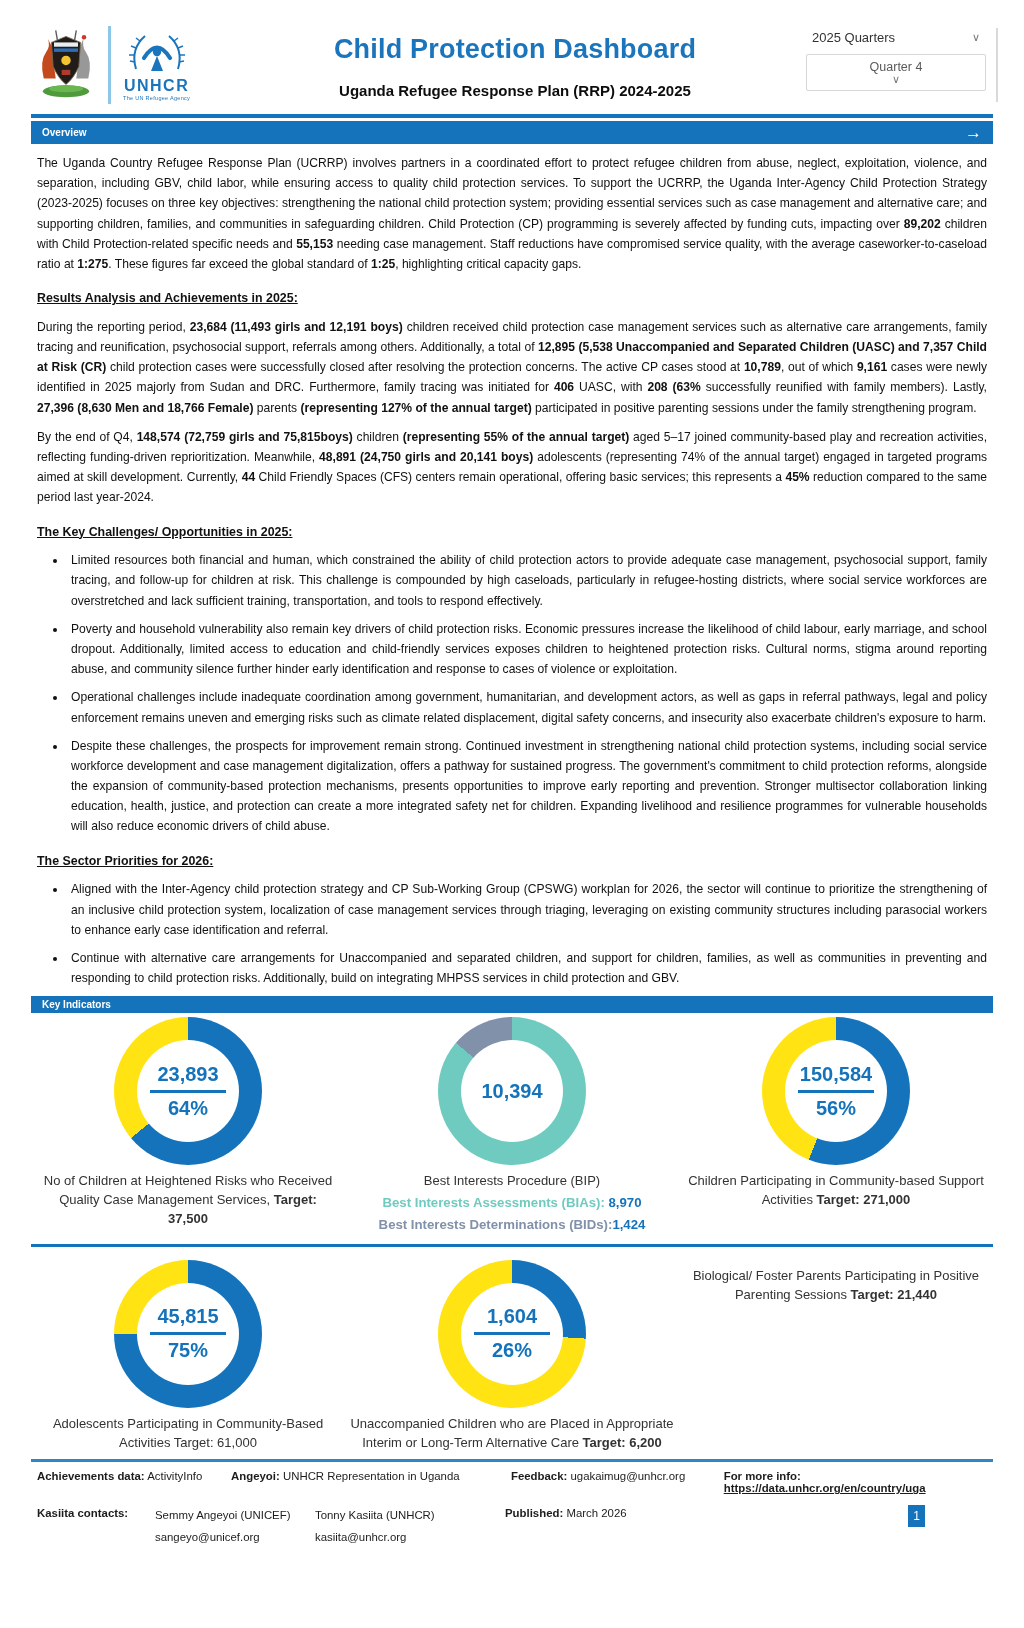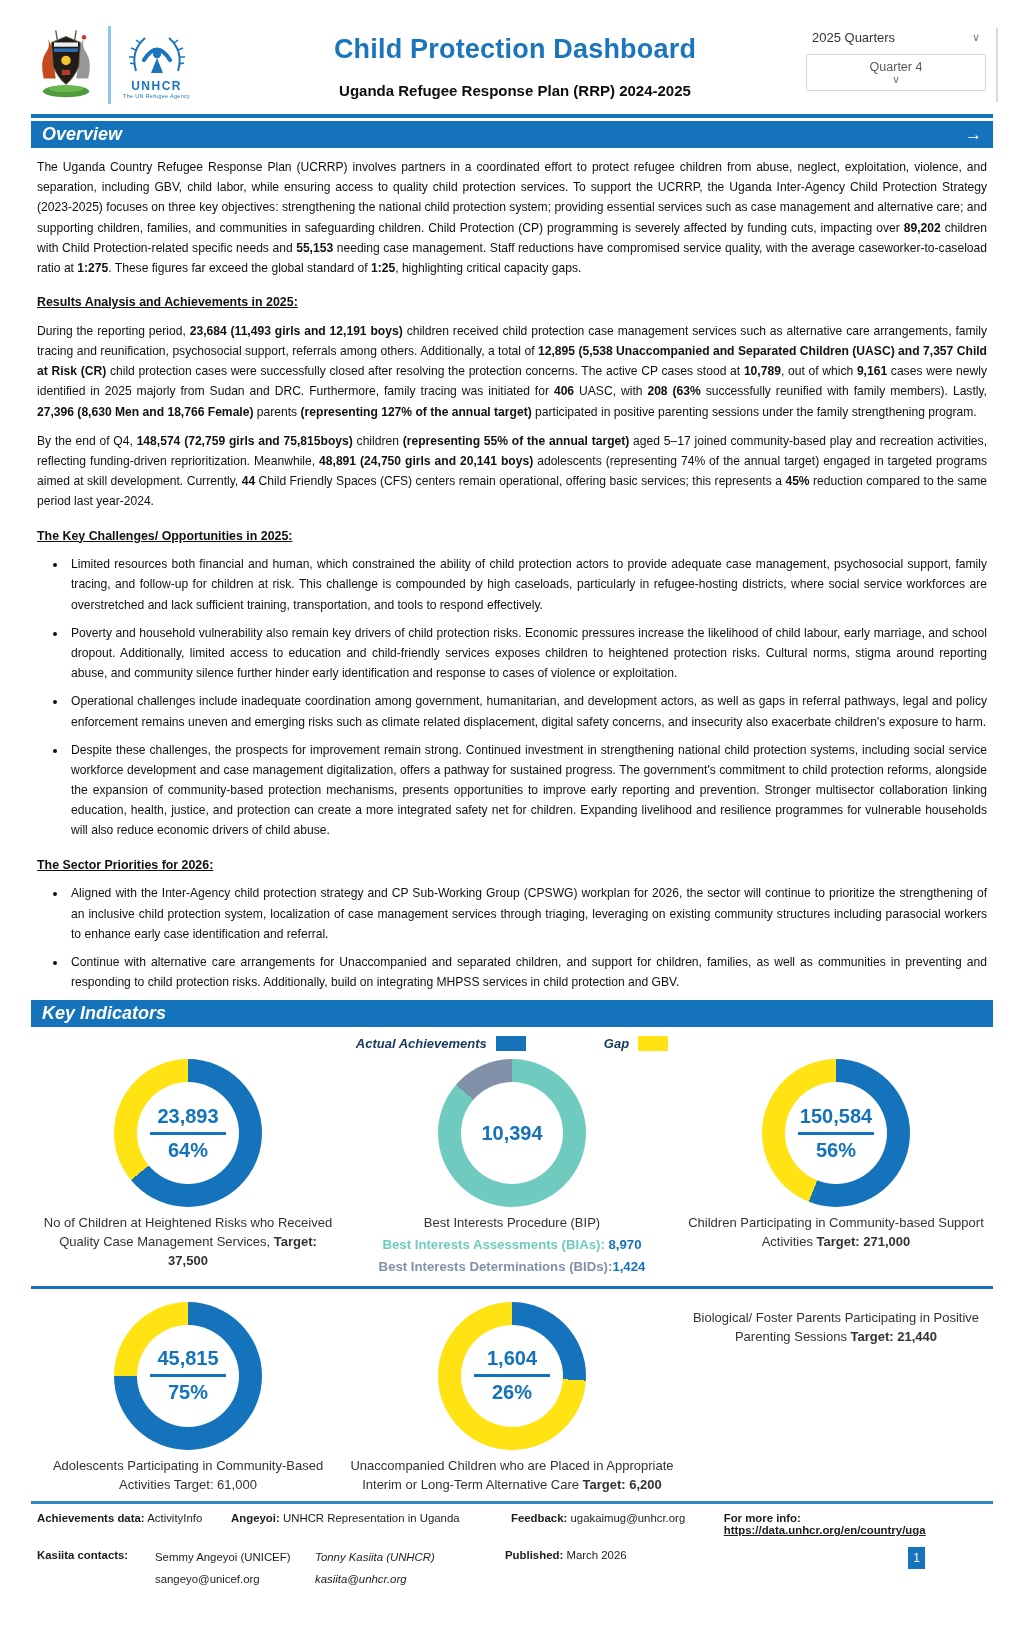--- a/index.html
+++ b/index.html
@@ -7,38 +7,38 @@
   .page {
     width: 1024px; height: 1628px; margin: 0 auto; position: relative;
     background: #fff; overflow: hidden; color: #1a1a1a;
     font-family: "Liberation Sans", sans-serif;
   }
   
   .header { display: flex; align-items: flex-start; padding: 24px 30px 0 36px; }
   .logo-wrap { display: flex; align-items: center; gap: 12px; width: 196px; flex: none; }
   .v-divider { width: 3px; height: 78px; background: #8EC6E8; flex: none; }
   .unhcr-logo { text-align: center; color: #1B75BC; }
-  .unhcr-name { font-weight: bold; font-size: 12px; letter-spacing: 1.5px; margin-top: -2px; }
+  .unhcr-name { font-weight: bold; font-size: 16px; letter-spacing: 1.5px; margin-top: -2px; }
   .unhcr-tag { font-size: 5.5px; letter-spacing: .3px; }
   .title-block { flex: 1; text-align: center; padding-top: 10px; }
   .main-title { color: #1B75BC; font-size: 27px; font-weight: bold; letter-spacing: .2px; }
   .subtitle { margin-top: 17px; font-size: 15px; font-weight: bold; color: #0d0d0d; }
   .slicers { width: 196px; flex: none; padding-top: 4px; position: relative; }
   .slicer-head { display: flex; justify-content: space-between; align-items: center;
     font-size: 13px; color: #333; padding: 2px 14px 9px 14px; }
   .slicer-box { border: 1px solid #d6d6d6; border-radius: 2px; margin: 0 8px 0 8px;
     padding: 5px 9px; display: flex; justify-content: space-between; align-items: center;
     font-size: 12.5px; color: #5a5a5a; background: #fff; cursor: pointer; flex-direction: column; }
   .chev { font-size: 11px; color: #777; line-height: 1; }
   .scroll-hint { position: absolute; right: -4px; top: 4px; width: 2px; height: 74px; background: #d9d9d9; }
   
   .top-rule { height: 4px; background: #1473BA; margin: 8px 31px 3px; }
   .section-bar { background: #1473BA; color: #fff; margin: 0 31px;
     padding: 3px 11px; display: flex; justify-content: space-between; align-items: center; }
-  .section-bar .bar-title { font-weight: bold; font-size: 18px; font-style: italic; }
+  .section-bar .bar-title { font-weight: bold; font-size: 10px; }
   .bar-arrow { font-size: 17px; font-weight: bold; cursor: pointer; line-height: 1; }
   
   .content { padding: 9px 37px 0 37px; font-size: 12.1px; line-height: 1.67; text-align: justify; color: #111; }
   .content p { margin-bottom: 9px; }
   .sec-heading { font-weight: bold; text-decoration: underline; font-size: 12.4px;
     margin: 14px 0 8px; text-align: left; }
   ul.bullets { margin: 4px 0 6px; padding-left: 30px; }
   ul.bullets li { margin-bottom: 8px; padding-left: 4px; }
   
   .legend { display: flex; justify-content: center; gap: 78px; margin: 9px 0 4px; }
@@ -61,21 +61,21 @@
   
   .footer-rule { height: 3px; background: #2F86C4; margin: 7px 31px 0; }
   .footer { padding: 8px 37px 0; font-size: 11.4px; color: #1c1c1c; }
   .f-row1 { display: flex; align-items: baseline; }
   .f-row1 .fcol1 { width: 208px; } .f-row1 .fcol2 { width: 300px; } .f-row1 .fcol3 { width: 228px; }
   .f-row2 { display: flex; margin-top: 11px; align-items: flex-start; }
   .flabel { font-weight: bold; }
   .link { font-weight: bold; text-decoration: underline; color: #1c1c1c; cursor: pointer; }
   .contact { line-height: 1.9; }
   .f-row2 .fcol1 { width: 118px; padding-top: 2px; } .f-row2 .fcol2 { width: 160px; }
-  .f-row2 .fcol3 { width: 190px; font-style: italic; } .f-row2 .fcol4 { width: 180px; padding-top: 2px; }
+  .f-row2 .fcol3 { width: 190px; } .f-row2 .fcol4 { width: 180px; padding-top: 2px; }
   .page-badge { margin-left: auto; margin-right: 62px; background: #1473BA; color: #fff;
     width: 17px; height: 22px; display: flex; align-items: center; justify-content: center;
     font-size: 12px; flex: none; }
 </style>
 </head>
 <body>
 
 <div class="page">
 
   <div class="header">
@@ -163,30 +163,20 @@
     <ul class="bullets">
       <li>Aligned with the Inter-Agency child protection strategy and CP Sub-Working Group (CPSWG) workplan for 2026, the sector will continue to prioritize the strengthening of an inclusive child protection system, localization of case management services through triaging, leveraging on existing community structures including parasocial workers to enhance early case identification and referral.</li>
       <li>Continue with alternative care arrangements for Unaccompanied and separated children, and support for children, families, as well as communities in preventing and responding to child protection risks. Additionally, build on integrating MHPSS services in child protection and GBV.</li>
     </ul>
   </div>
 
   <div class="section-bar" style="margin-top:6px;">
     <span class="bar-title">Key Indicators</span>
   </div>
 
-  <div class="legend">
-    <div class="legend-item">
-      <span>Actual Achievements</span>
-      <span class="legend-swatch" style="background: rgb(20, 115, 186);"></span>
-    </div>
-    <div class="legend-item">
-      <span>Gap</span>
-      <span class="legend-swatch" style="background: rgb(255, 227, 18);"></span>
-    </div>
-  </div>
 
   <div class="donut-grid">
     <div class="donut-cell">
       <div class="donut" style="background: conic-gradient(rgb(20, 115, 186) 0%, rgb(20, 115, 186) 64%, rgb(255, 227, 18) 64%, rgb(255, 227, 18) 100%);">
         <div class="donut-labels">
           <span class="donut-value">23,893</span>
           <span class="donut-sep"></span>
           <span class="donut-pct">64%</span>
         </div>
       </div>

